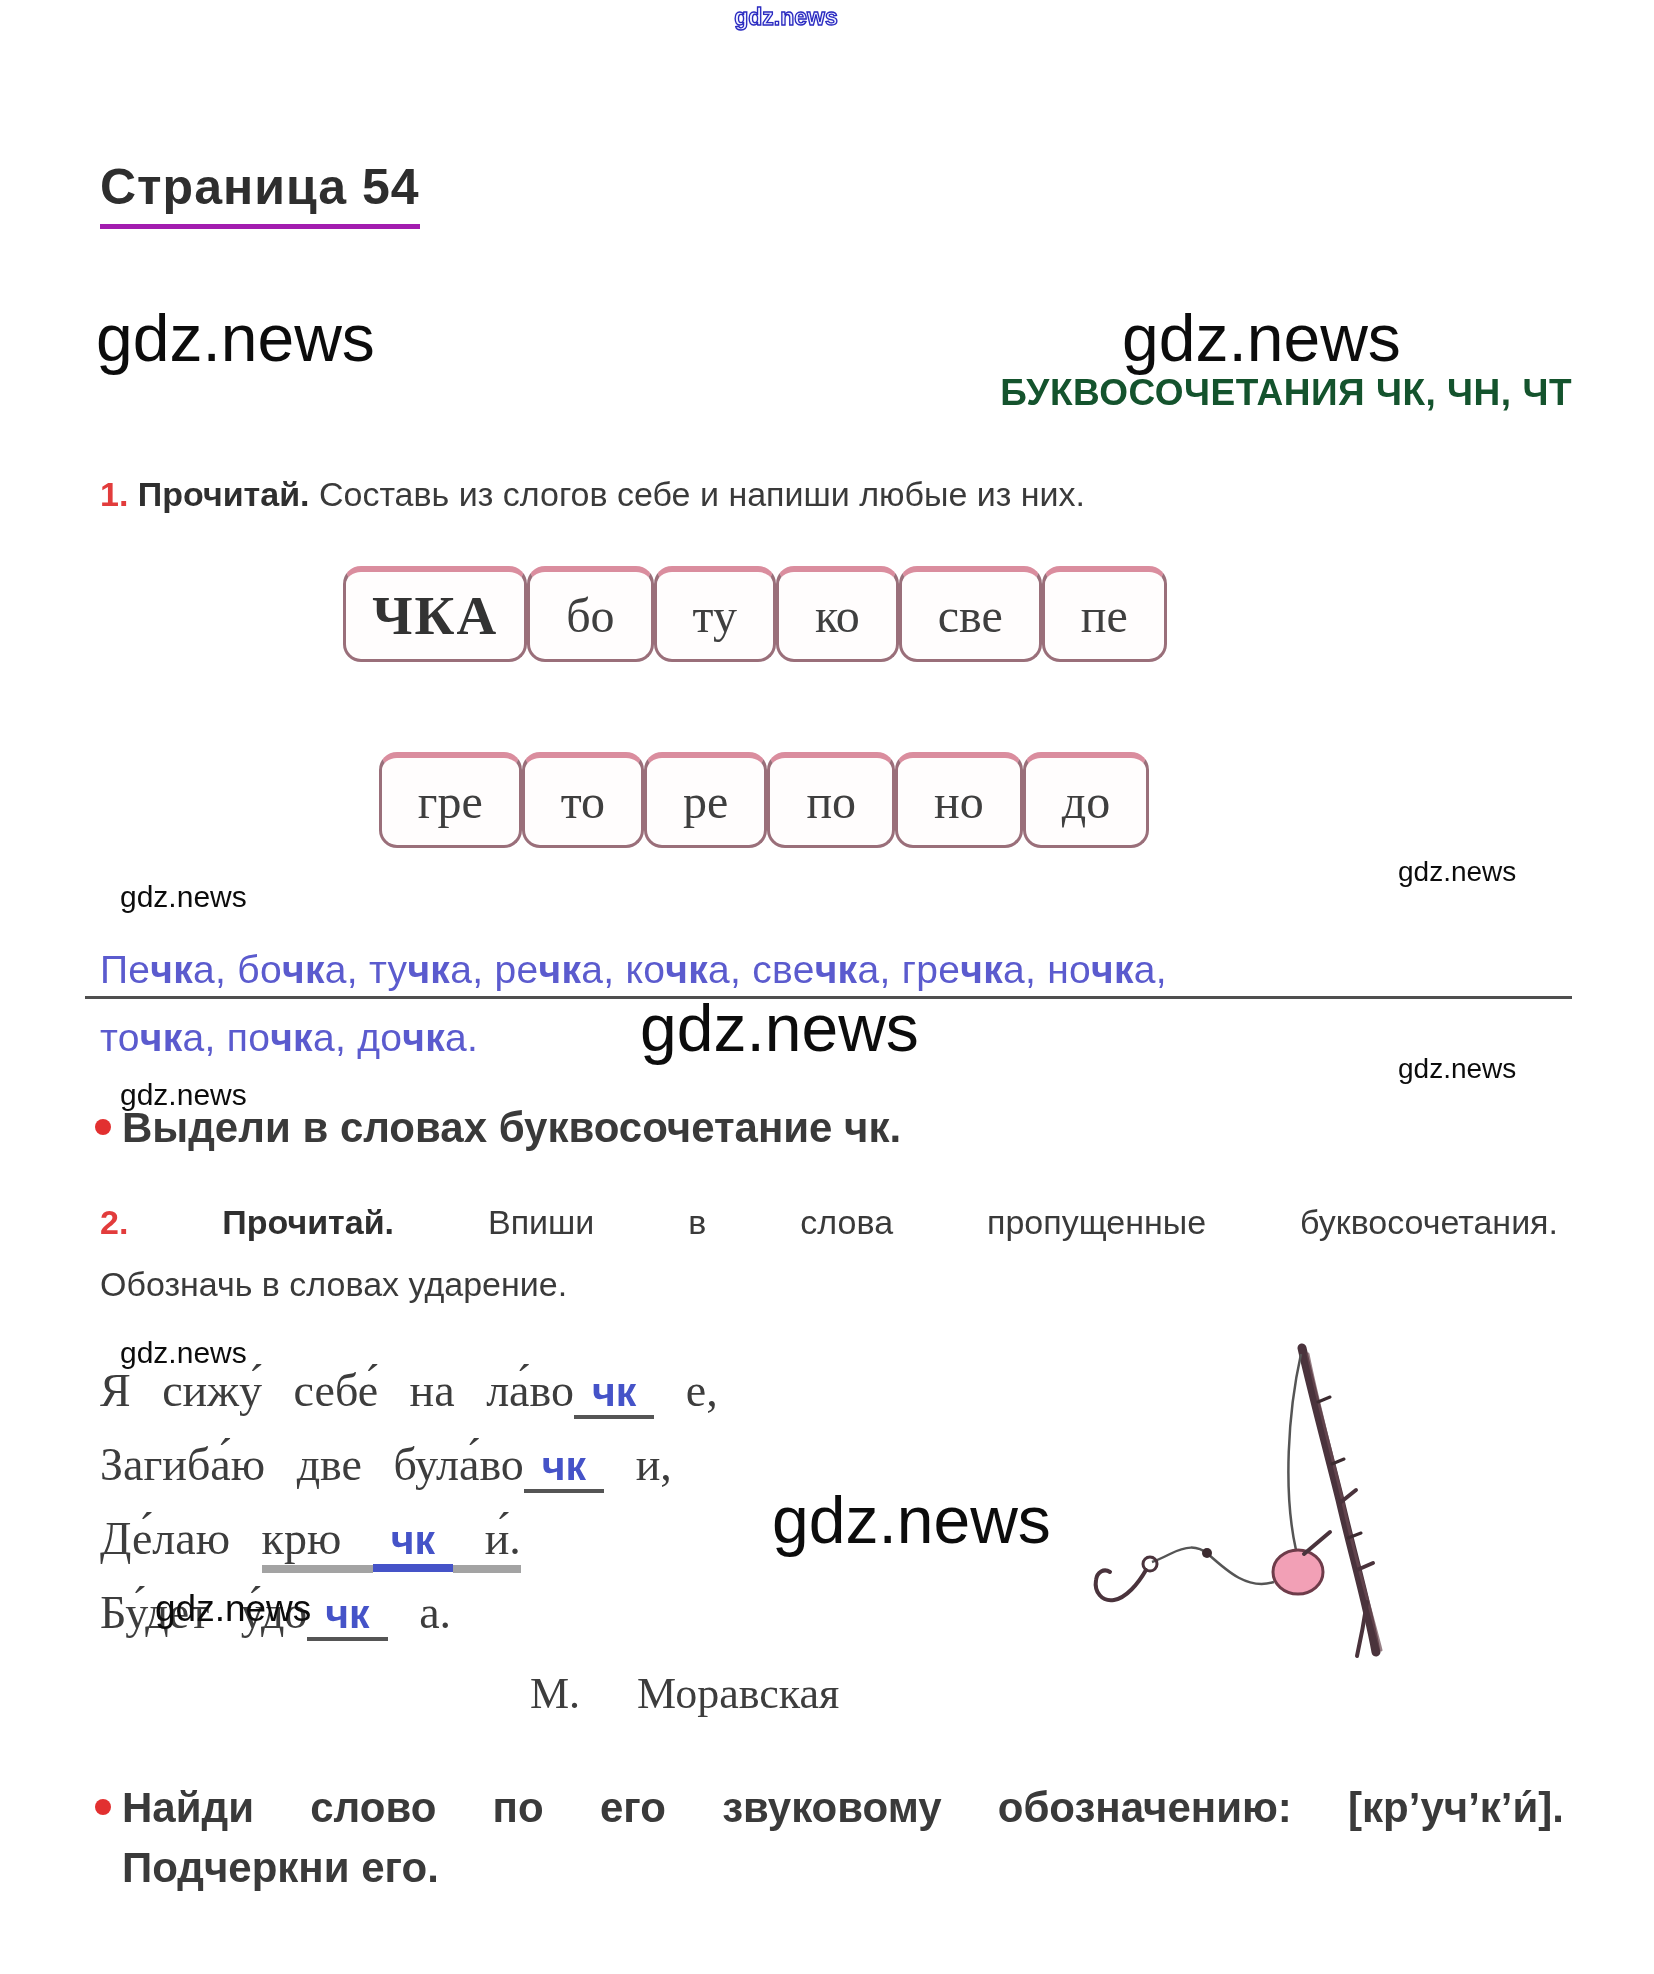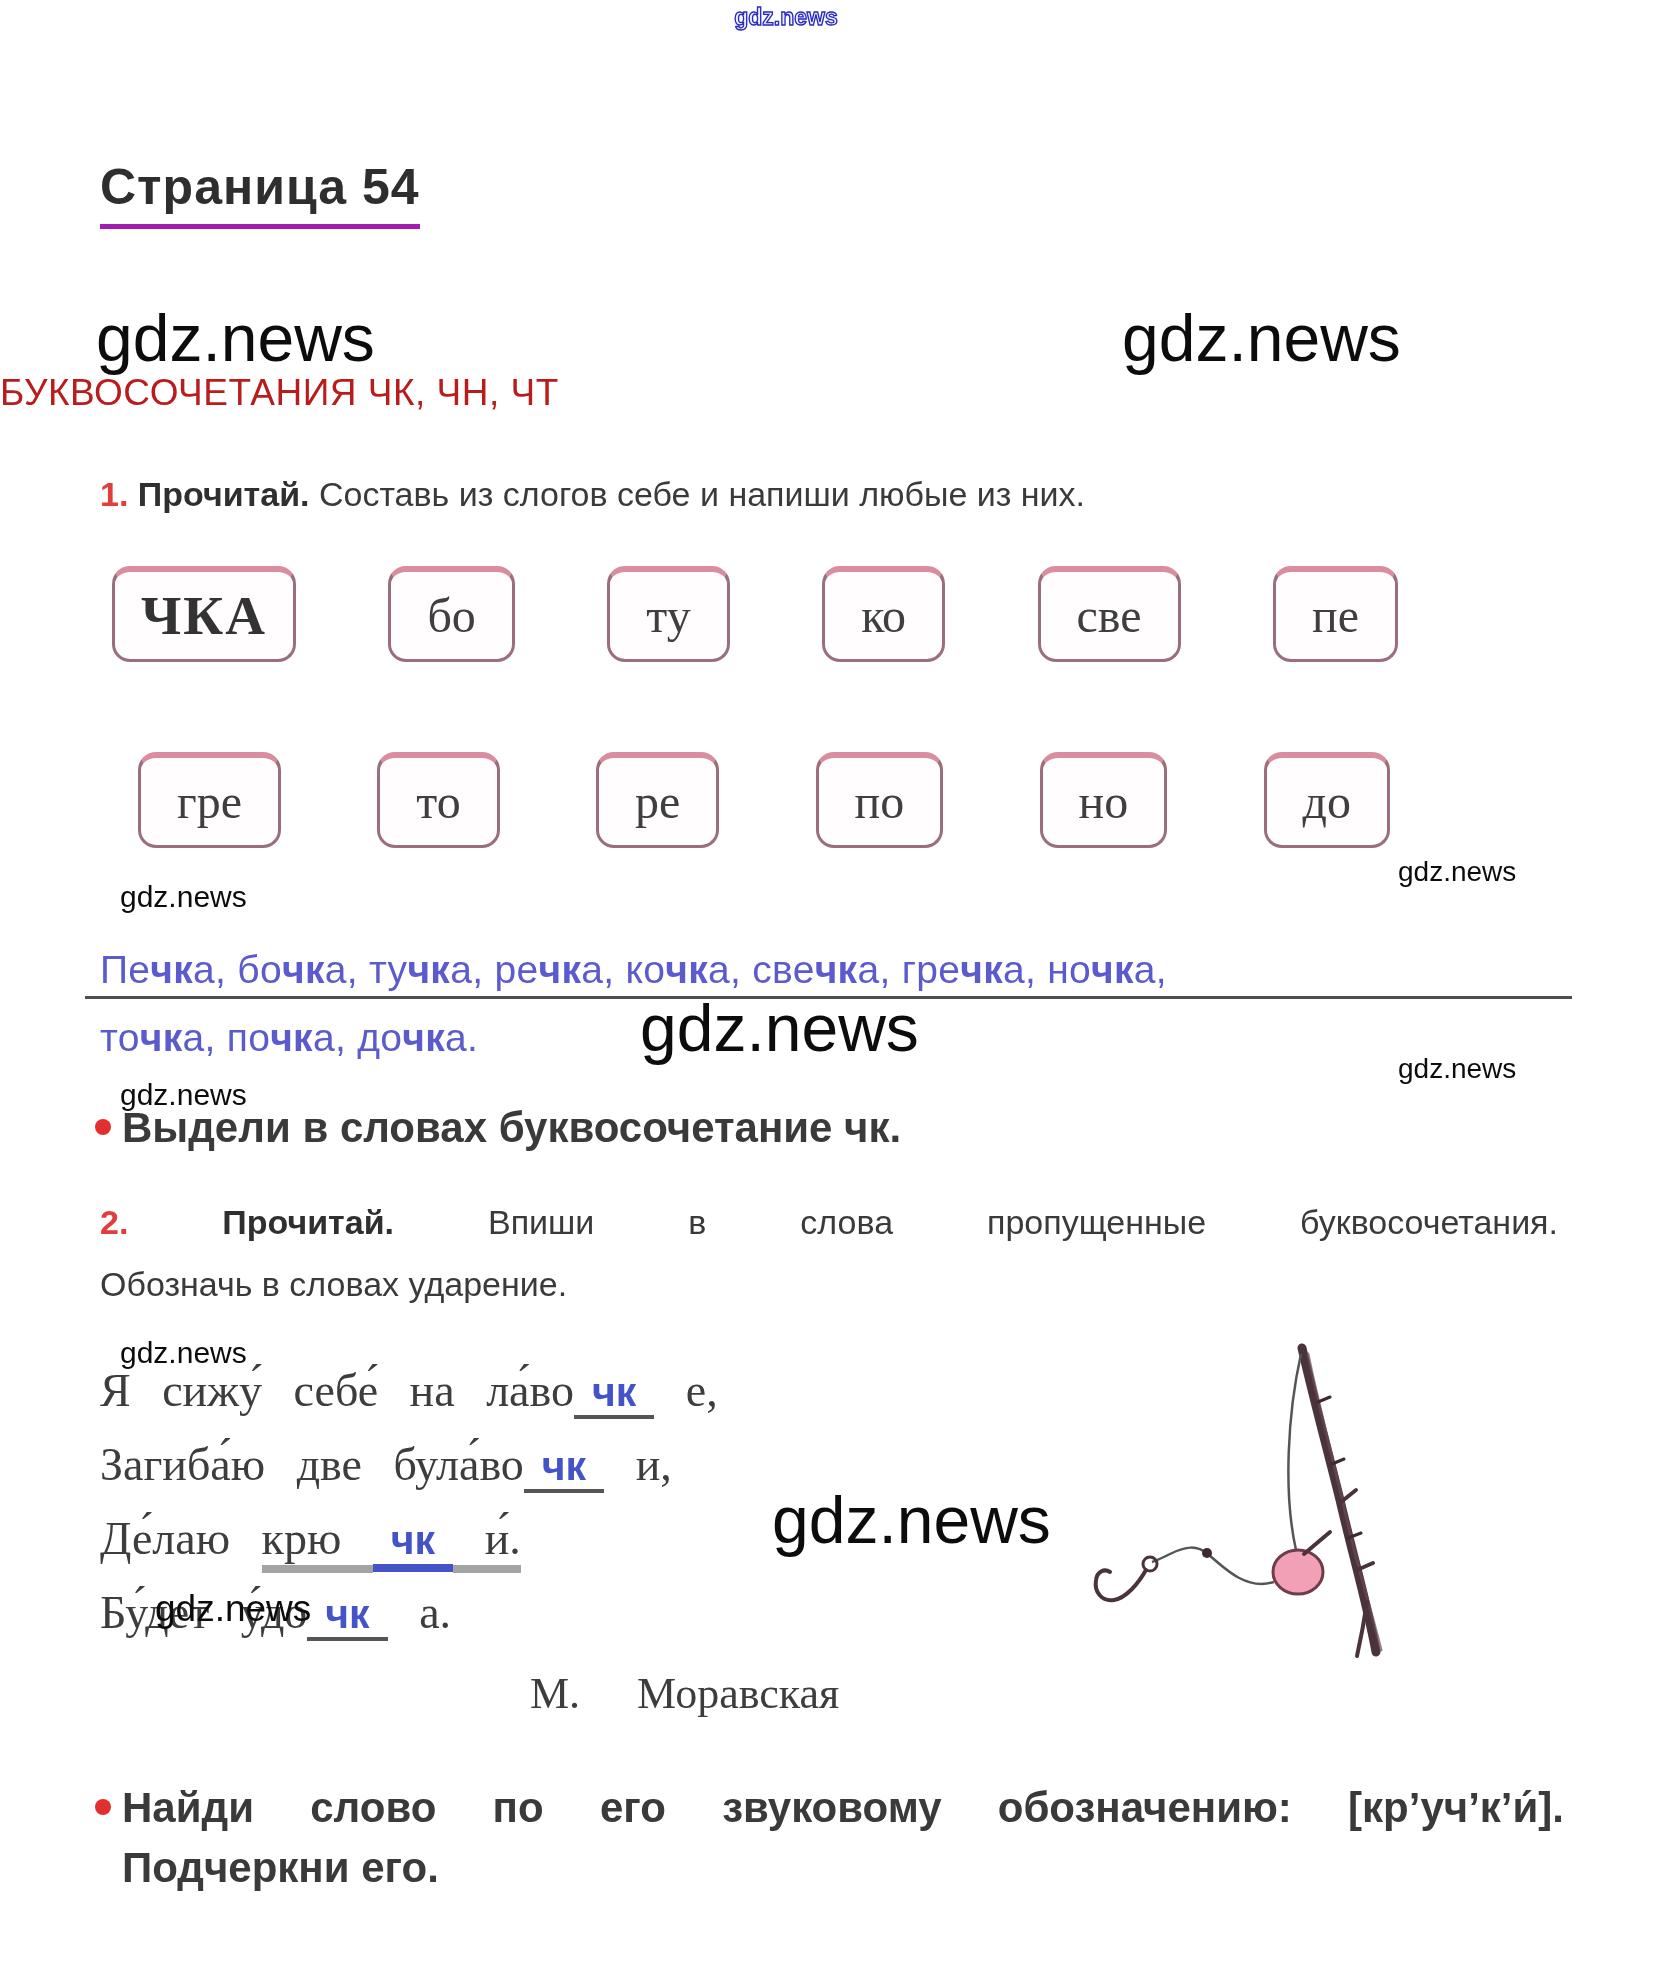--- a/index.html
+++ b/index.html
@@ -17,22 +17,22 @@
   
   .page-heading{
     left:100px;top:158px;
     font-size:50px;font-weight:bold;color:#2e2e2e;
     border-bottom:5px solid #a21caf;padding-bottom:8px;
     letter-spacing:1px;
   }
 
   
   .lesson-title{
-    left:0;right:0;top:372px;text-align:left;
-    font-size:37px;font-weight:normal;color:#b91c1c;letter-spacing:0.5px;
+    left:0;right:0;top:372px;text-align:right;
+    font-size:37px;font-weight:bold;color:#14532d;letter-spacing:0.5px;
   }
 
   
   .wm{color:#0c0c0c;font-weight:500;white-space:nowrap;z-index:5;}
   .wm-top{
     left:0;right:0;top:4px;text-align:center;
     font-size:23px;font-weight:700;
     color:#eef0ff;
     -webkit-text-stroke:1.3px #2a2ac0;
     text-shadow:0 0 1px #2a2ac0;
@@ -40,21 +40,21 @@
   .wm-big{font-size:66px;}
   .wm-small{font-size:30px;}
 
   
   .task-line{left:100px;width:1460px;font-size:34px;line-height:44px;color:#3a3a3a;}
   .num-red{color:#e23c3c;font-weight:bold;}
   .lead-bold{font-weight:bold;color:#2f2f2f;}
   .justify-line{text-align:justify;text-align-last:justify;}
 
   
-  .cards-row{display:flex;justify-content:space-between;align-items:center;}
+  .cards-row{display:flex;justify-content:center;align-items:center;}
   .card{
     height:96px;
     padding:0 36px;
     display:flex;align-items:center;justify-content:center;
     border:3px solid #9a6f7a;
     border-top:6px solid #da8d9e;
     border-radius:18px;
     font-family:"Liberation Serif","DejaVu Serif",serif;
     font-size:48px;color:#3f3f3f;
     background:#fffdfd;

